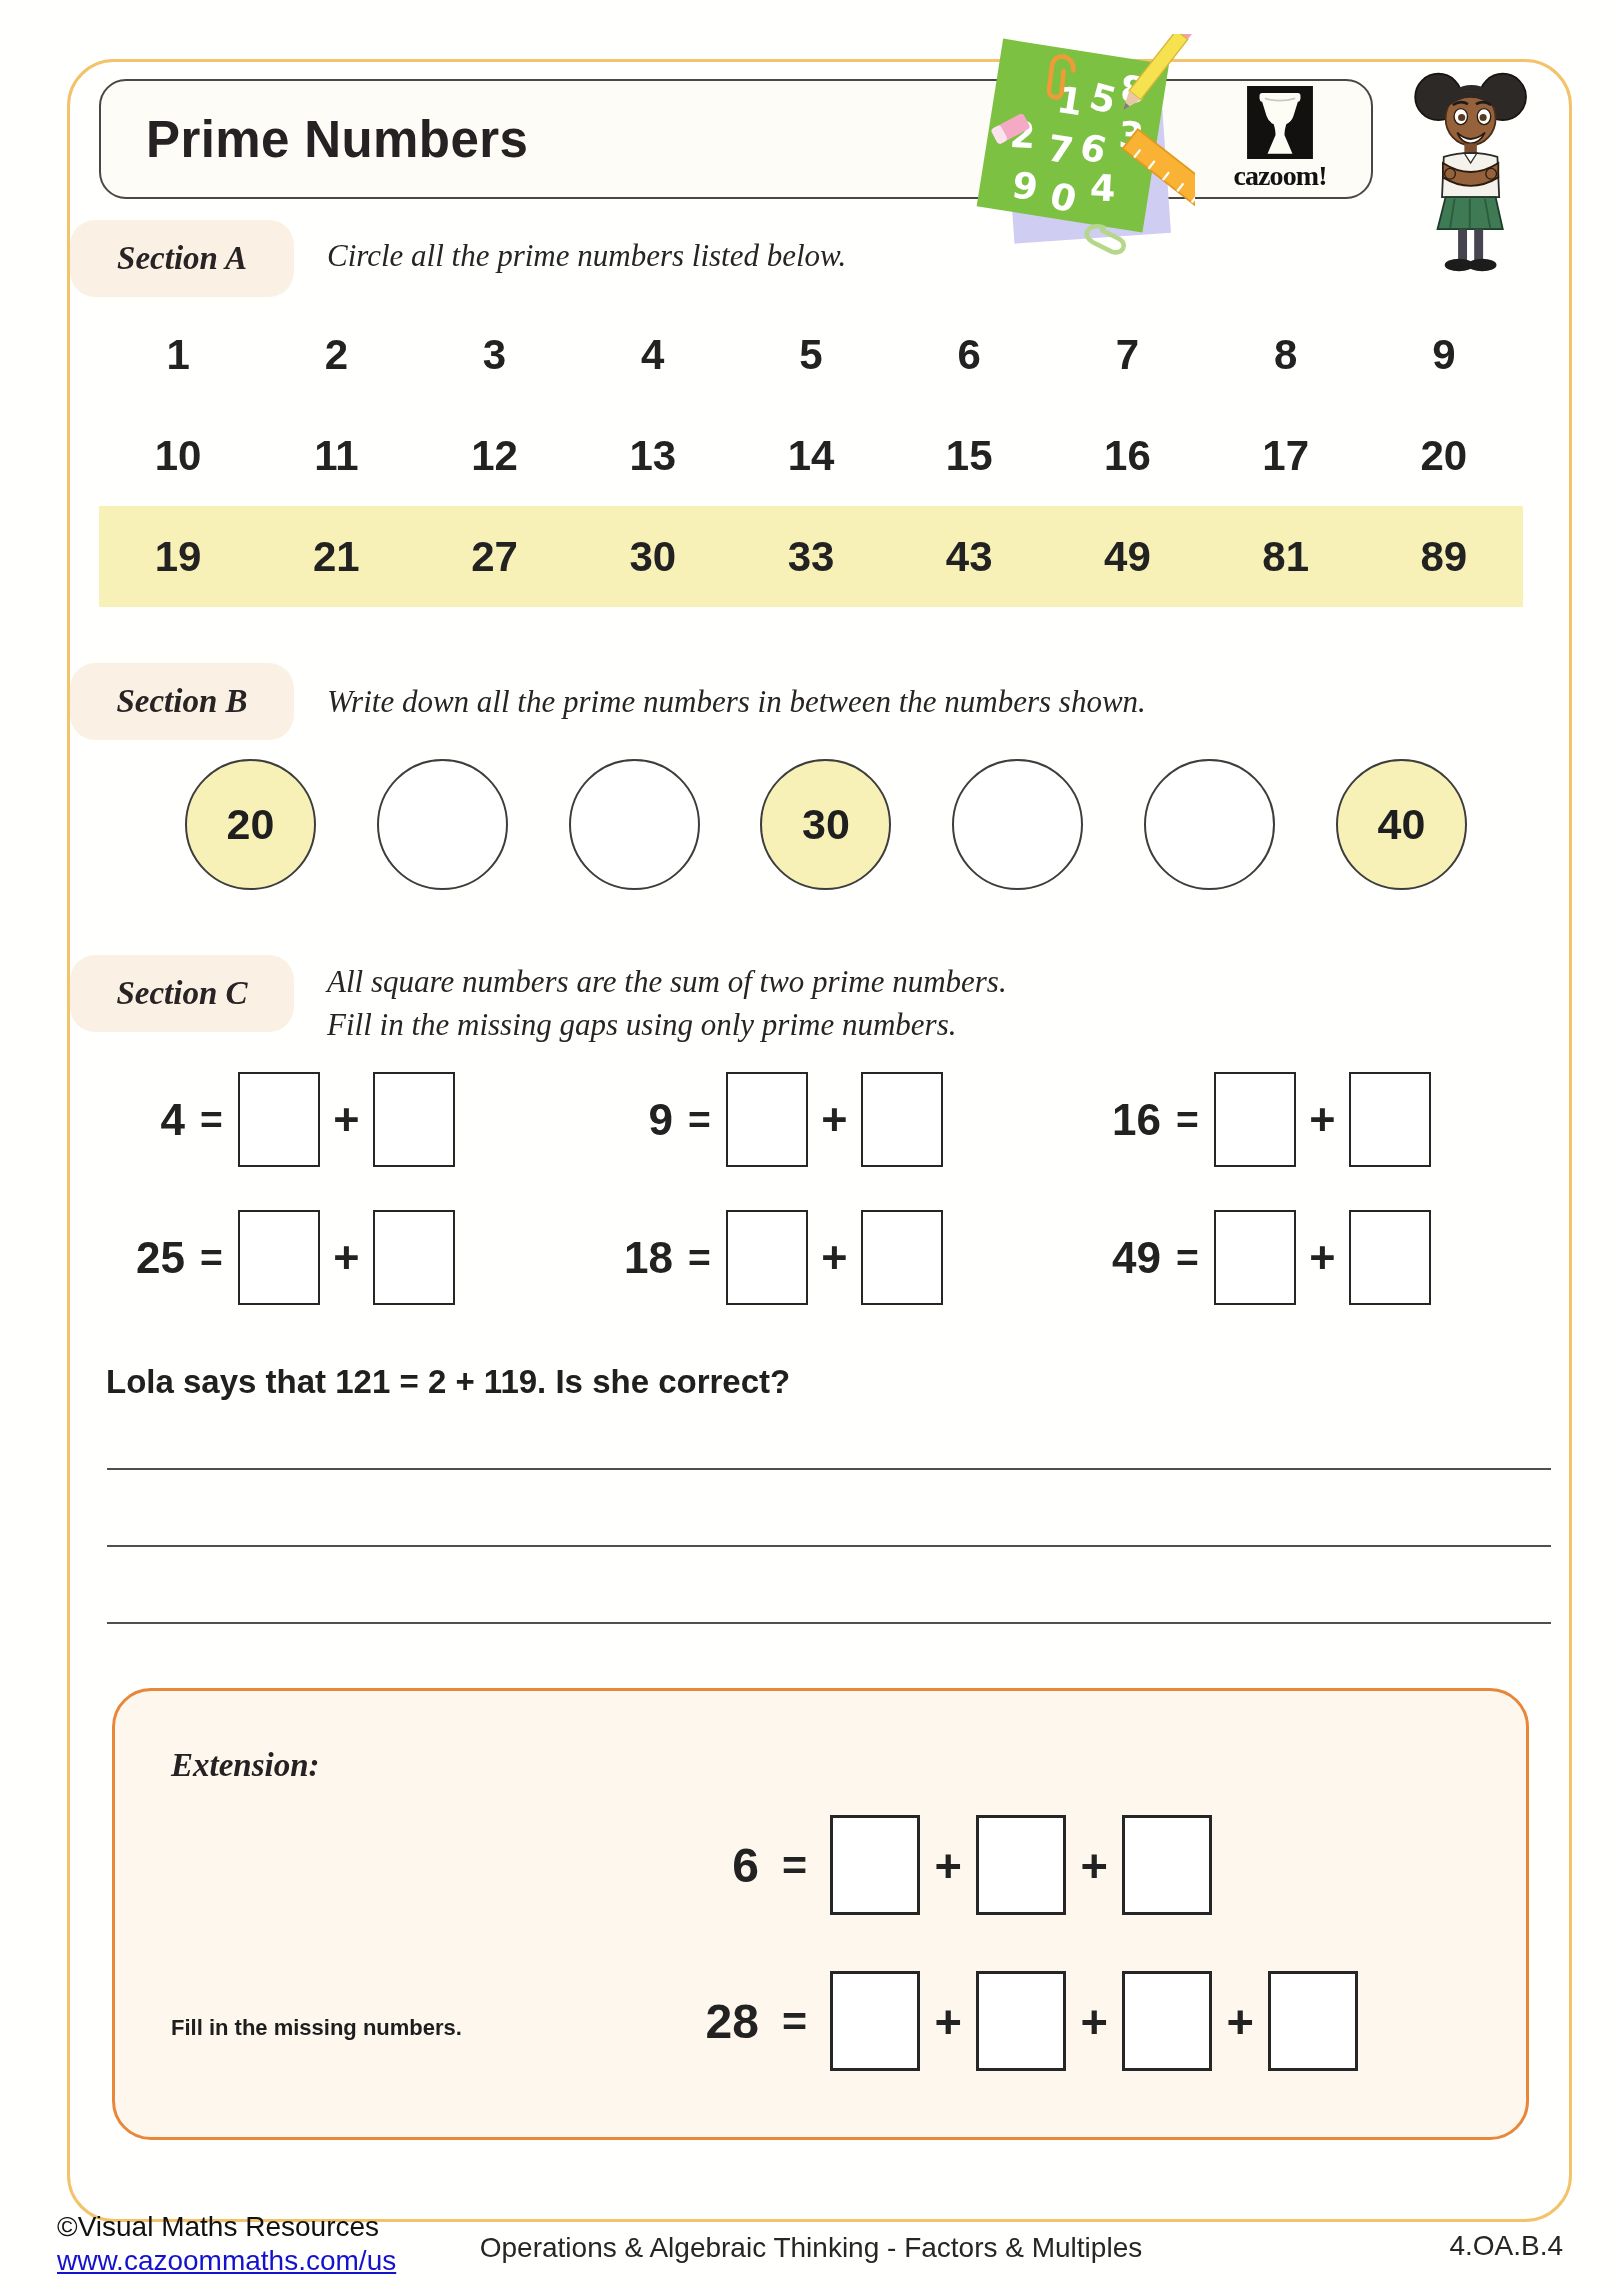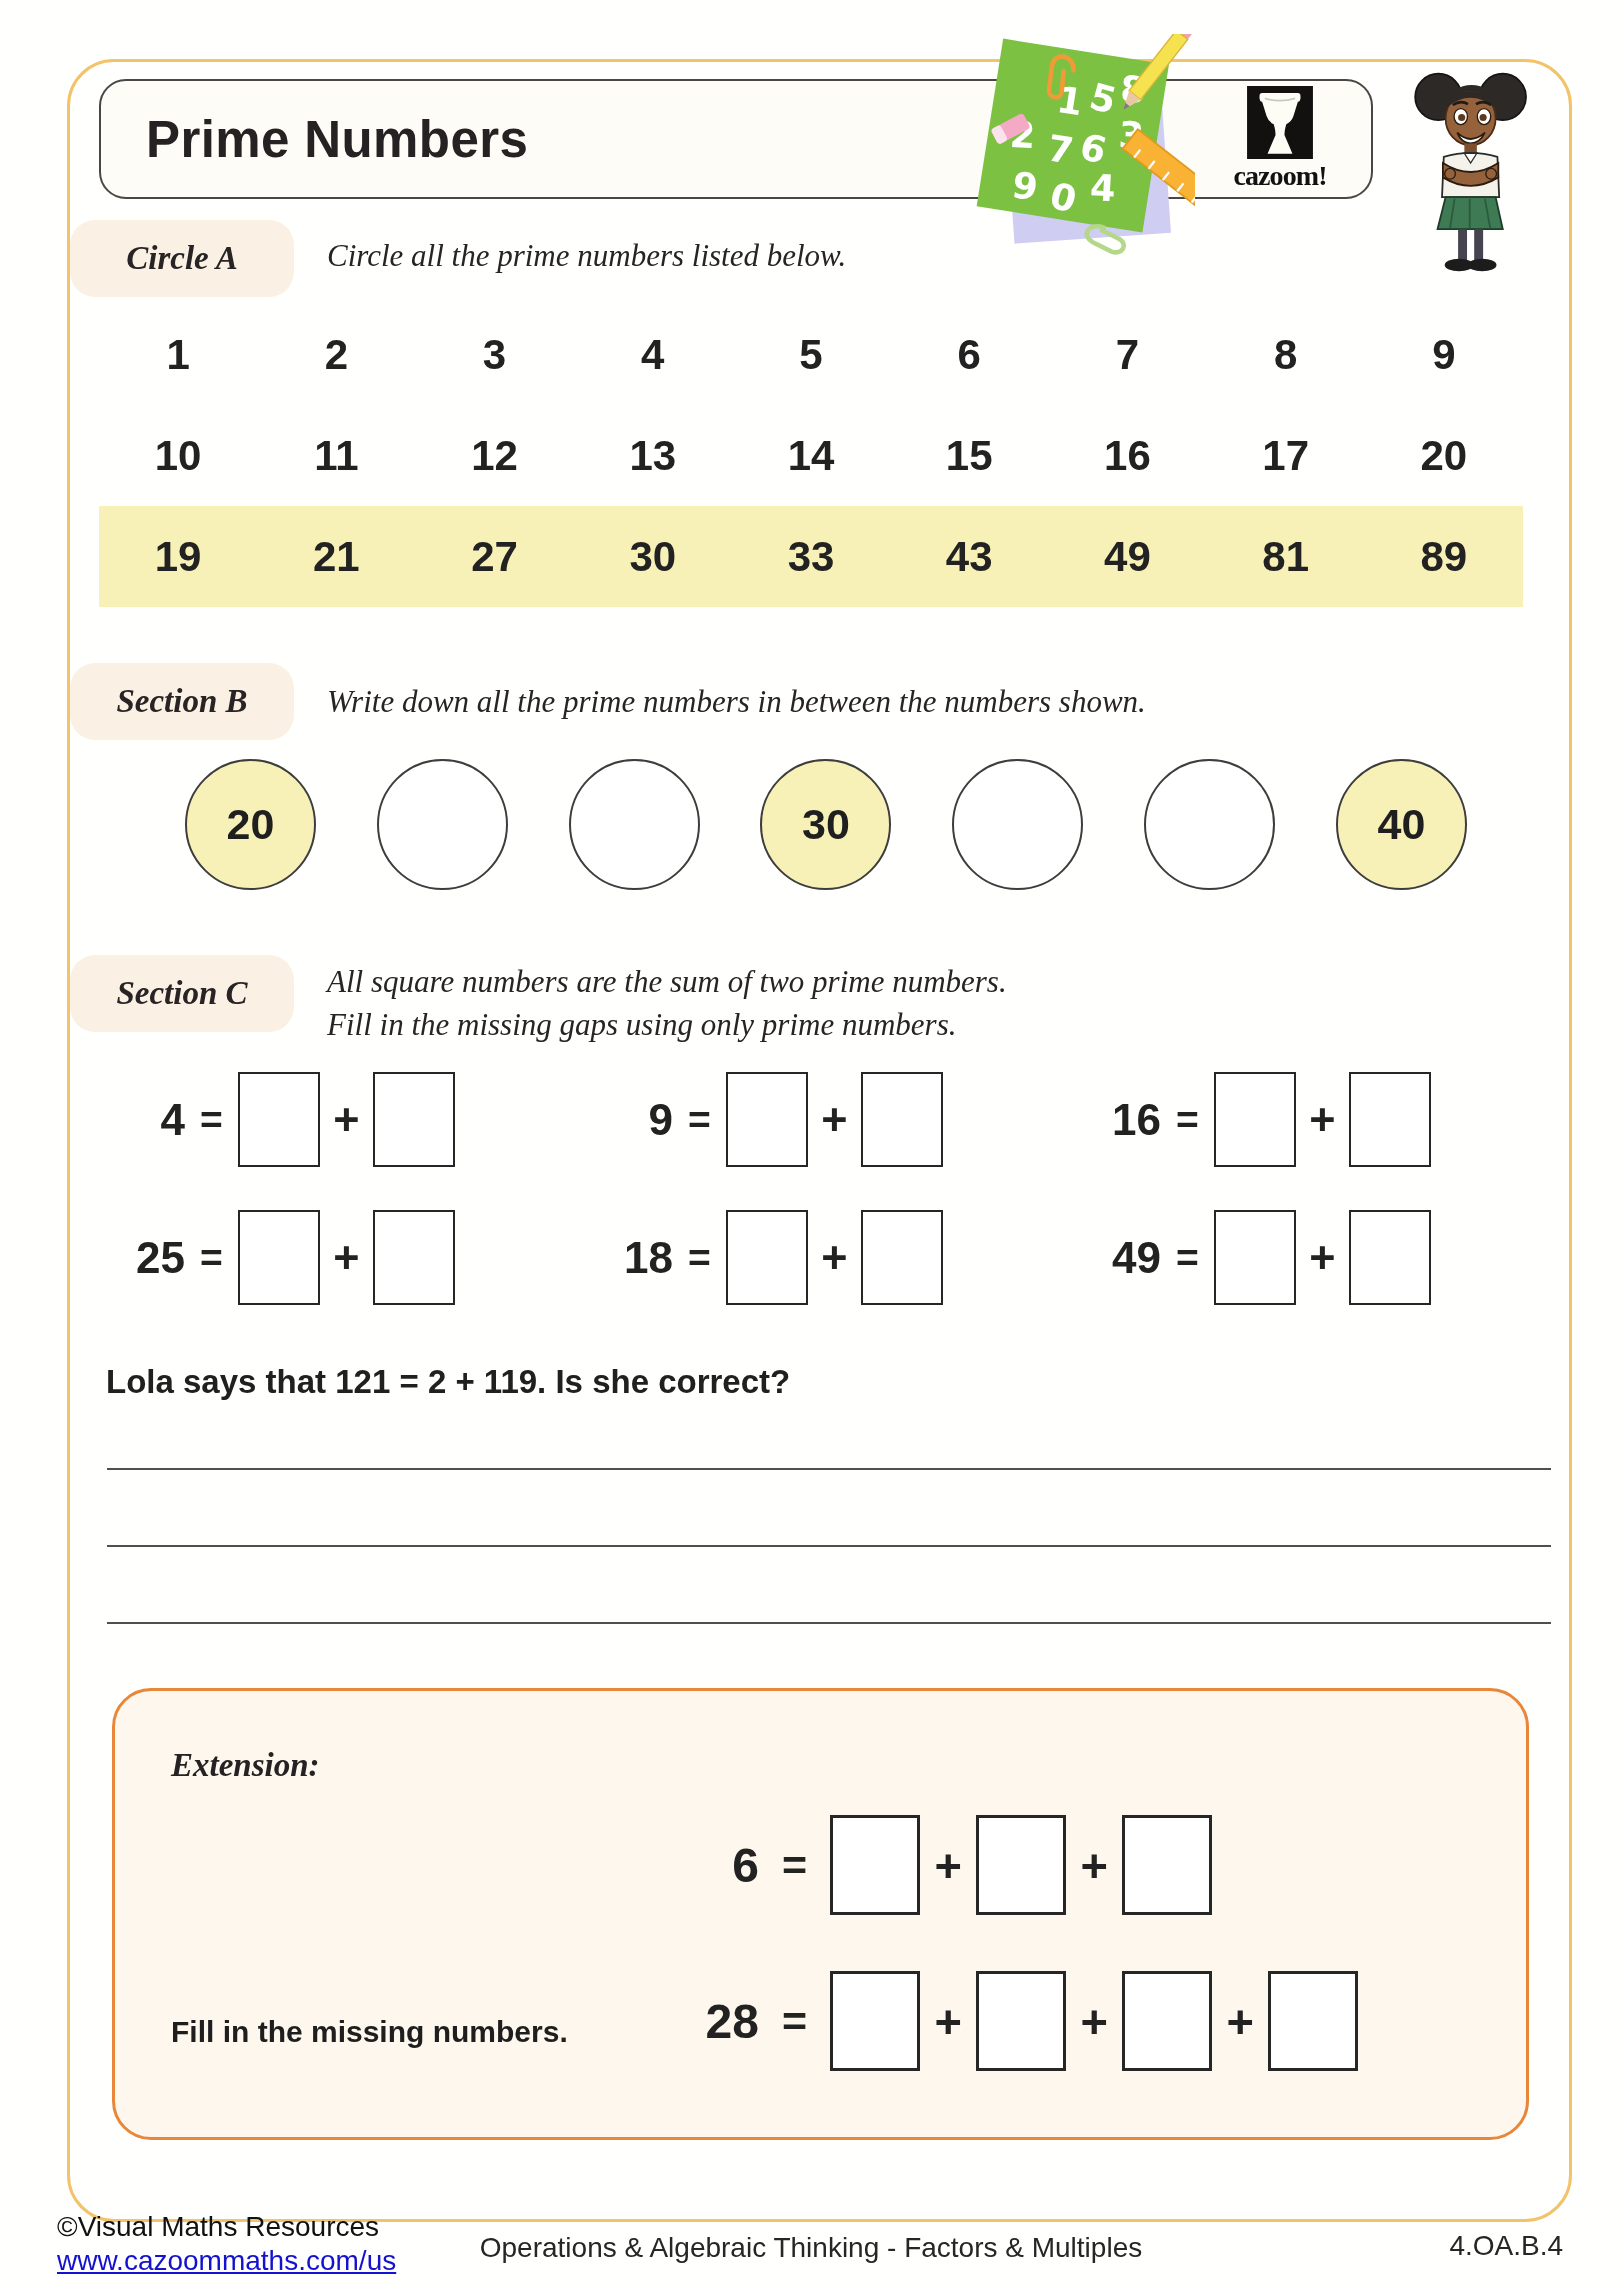--- a/index.html
+++ b/index.html
@@ -57,21 +57,21 @@
   .lola-q{position:absolute;left:106px;top:1363px;font-size:33px;font-weight:bold;color:#202020;}
   .answer-lines{position:absolute;left:107px;top:1468px;width:1444px;}
   .answer-line{border-top:2.7px solid #4f4f4f;height:0;}
   .answer-line + .answer-line{margin-top:75px;}
 
   
   .extension-box{position:absolute;left:112px;top:1688px;width:1417px;height:452px;box-sizing:border-box;
     background:var(--ext-bg,#fdf7ed);border:3.6px solid var(--ext-border,#e8873a);border-radius:39px;}
   .ext-heading{position:absolute;left:56px;top:56px;font:italic 700 33px "Liberation Serif",serif;color:#262122;}
   .ext-body{position:absolute;left:56px;top:168px;font-size:30px;font-weight:bold;line-height:48px;color:#1e1e1e;}
-  .ext-fill{position:absolute;left:56px;top:324px;font-size:30px;font-weight:bold;color:#1e1e1e;}
+  .ext-fill{position:absolute;left:56px;top:324px;font-size:22px;font-weight:bold;color:#1e1e1e;}
   .ext-equations{position:absolute;left:551px;top:124px;}
   .ext-eq{display:flex;align-items:center;height:100px;}
   .ext-eq + .ext-eq{margin-top:56px;}
   .ext-eq .eq-label{width:93px;font-size:48px;}
   .ext-eq .eq-sign{margin:0 23px;font-size:43px;}
   .ext-eq .plus-sign{margin:0 14.3px;font-size:47px;}
   .ext-eq .answer-box{width:90px;height:100px;border-width:3.1px;}
 
   
   .footer-left{position:absolute;left:57px;top:2210px;font-size:28px;color:#111;line-height:34px;}
@@ -159,21 +159,21 @@
     <line x1="46" y1="152" x2="41" y2="185" stroke="#2c5a3d" stroke-width="2"></line>
     <line x1="63" y1="152" x2="63" y2="185" stroke="#2c5a3d" stroke-width="2"></line>
     <line x1="80" y1="152" x2="86" y2="185" stroke="#2c5a3d" stroke-width="2"></line>
     <rect x="50" y="186" width="10" height="36" fill="#46454f"></rect>
     <rect x="68" y="186" width="10" height="36" fill="#46454f"></rect>
     <ellipse cx="51" cy="226" rx="16" ry="7" fill="#1c1c1c"></ellipse>
     <ellipse cx="77" cy="226" rx="16" ry="7" fill="#1c1c1c"></ellipse>
   </svg>
 
   <div class="section-pill" style="top:220px">
-    <span>Circle A</span>
+    <span>Section A</span>
   </div>
   <div class="instr" style="top:238px">Circle all the prime numbers listed below.</div>
 
   <div class="number-grid">
       <div class="grid-row">
         <div class="grid-num">1</div>
         <div class="grid-num">2</div>
         <div class="grid-num">3</div>
         <div class="grid-num">4</div>
         <div class="grid-num">5</div>

